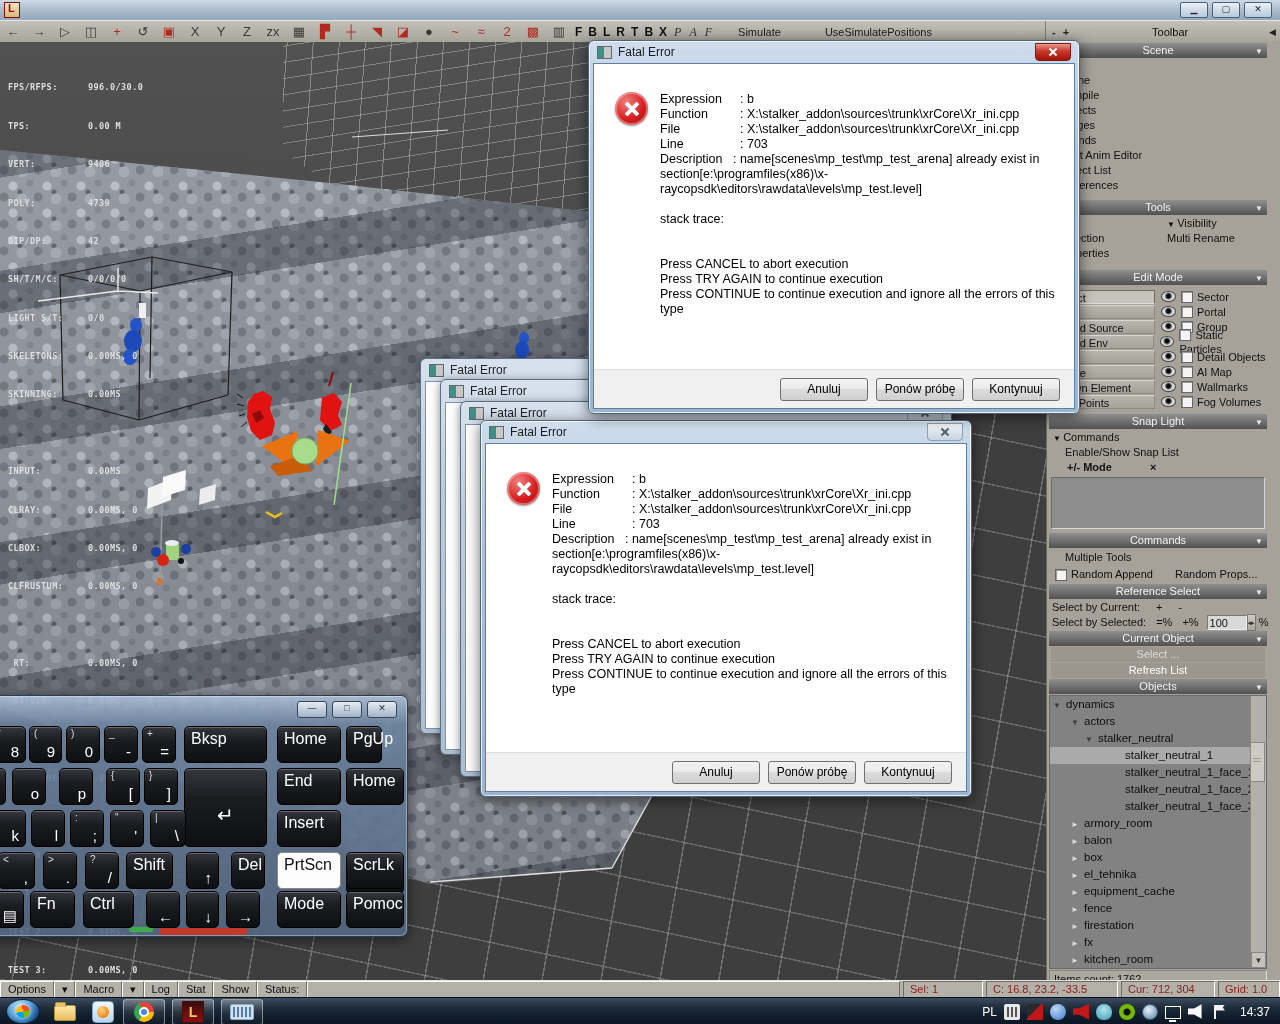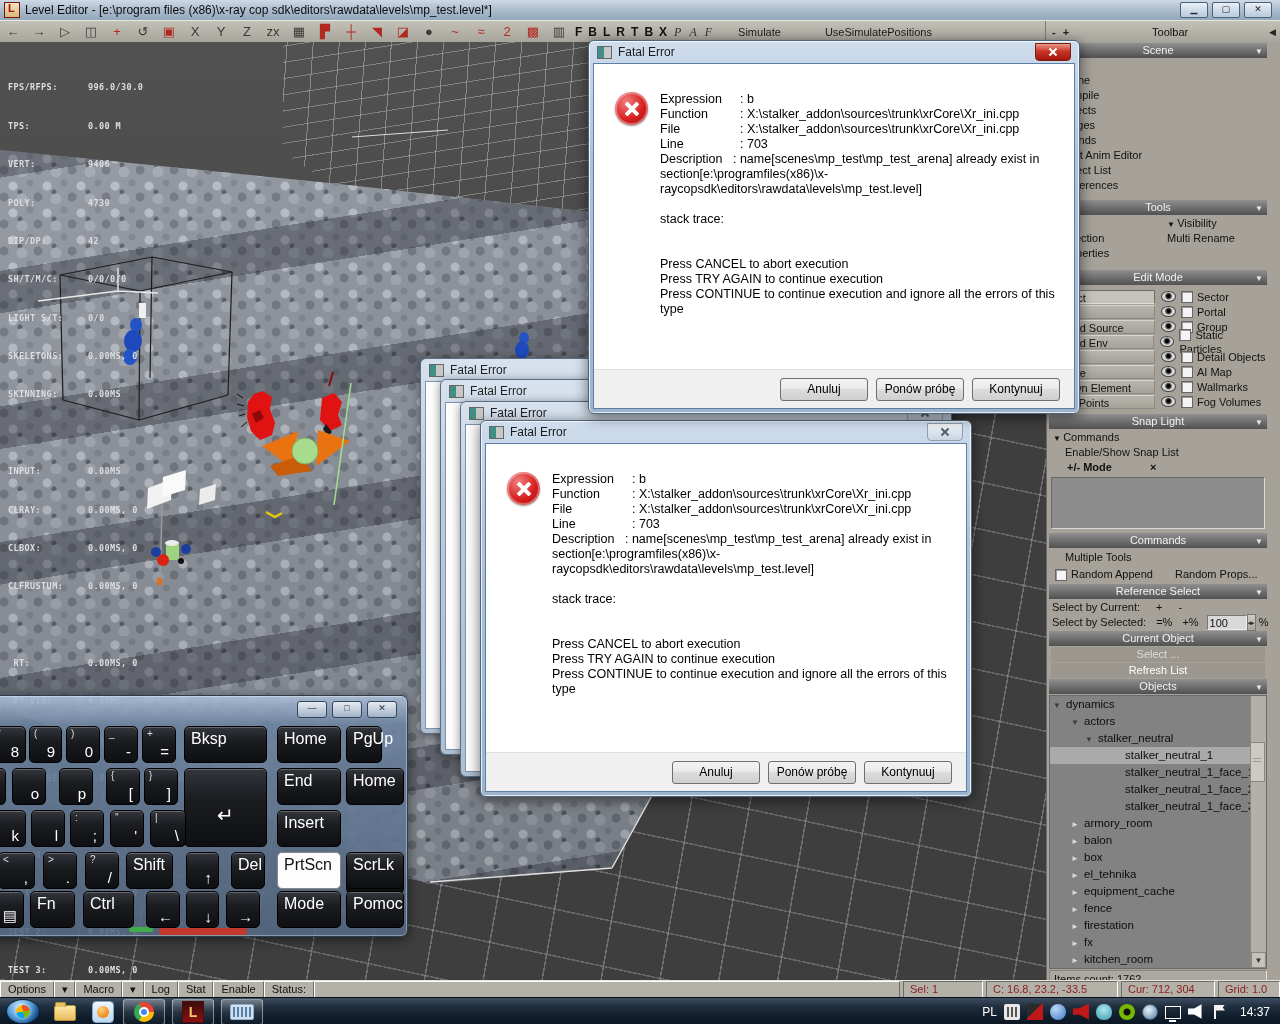--- a/index.html
+++ b/index.html
@@ -242,21 +242,20 @@
   .key.lit{background:#fdfdfd;border-color:#888;}
   .key.lit .main{color:#111;}
 </style>
 </head>
 <body>
 
 <div id="screen">
 
   <div class="titlebar">
     <span class="app-ico"></span>
-    <span>Level Editor - [e:\program files (x86)\x-ray cop sdk\editors\rawdata\levels\mp_test.level*]</span>
     <span class="win-btns">
       <span class="wbtn">▁</span>
       <span class="wbtn">▢</span>
       <span class="wbtn">✕</span>
     </span>
   </div>
 
   <div class="toolbar">
     <span style="display:flex;">
 
@@ -914,21 +913,21 @@
 
   <div class="statusbar">
     <span style="display:flex;">
 
     <span class="stb">Options</span>
         <span class="stb">▾</span>
         <span class="stb">Macro</span>
         <span class="stb">▾</span>
         <span class="stb">Log</span>
         <span class="stb">Stat</span>
-        <span class="stb">Enable</span>
+        <span class="stb">Show</span>
         <span class="stb">Status:</span>
       </span>
     <span class="st-fill"></span>
     <span class="st-box" style="width:66px;">Sel: 1</span>
     <span class="st-box" style="width:118px;">C: 16.8, 23.2, -33.5</span>
     <span class="st-box" style="width:80px;">Cur: 712, 304</span>
     <span class="st-box last" style="width:48px;">Grid: 1.0</span>
   </div>
 
   <div class="taskbar">

